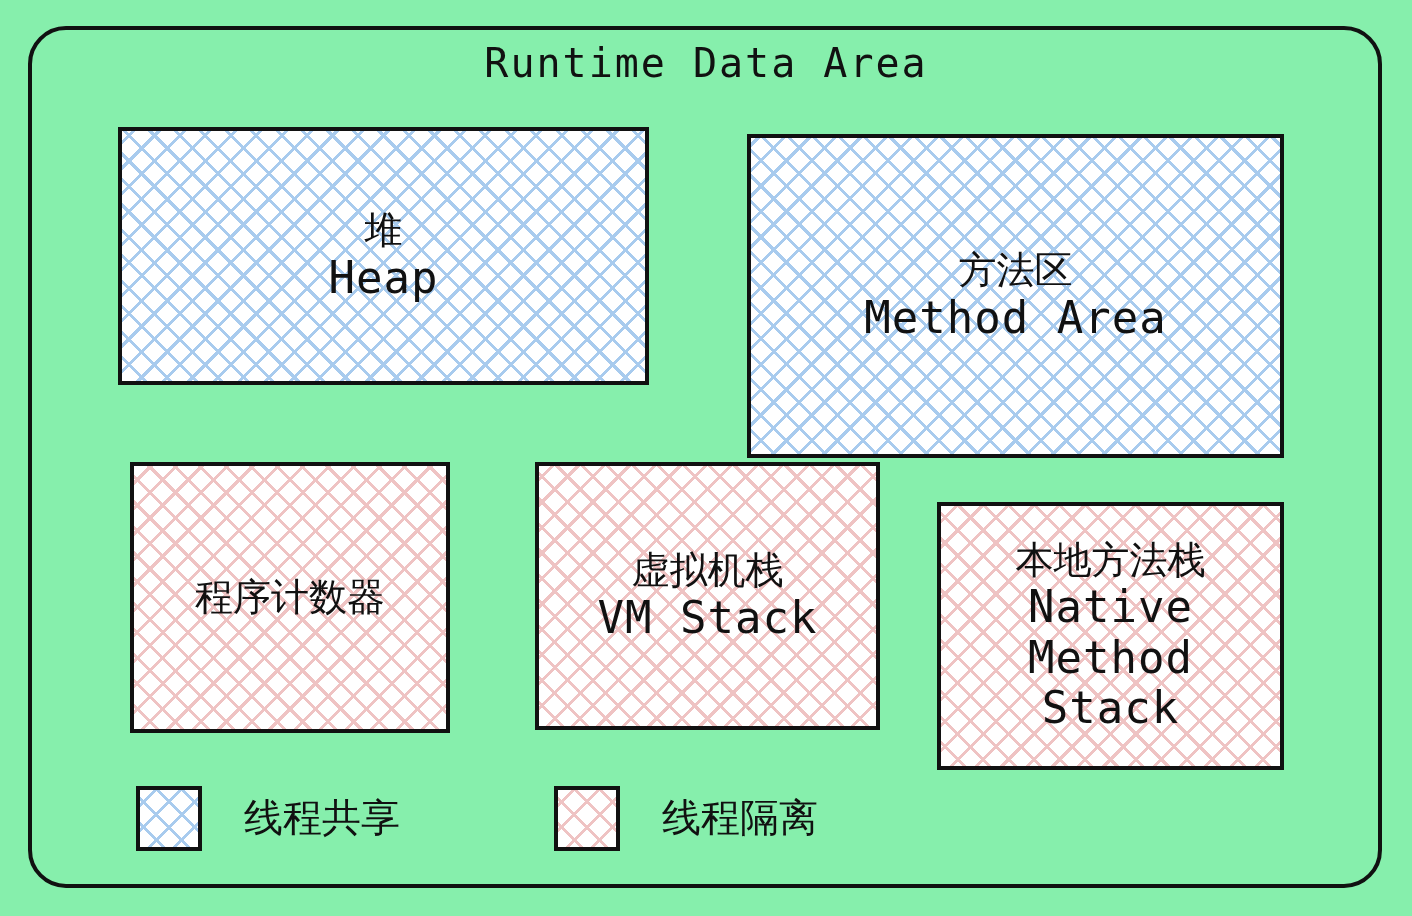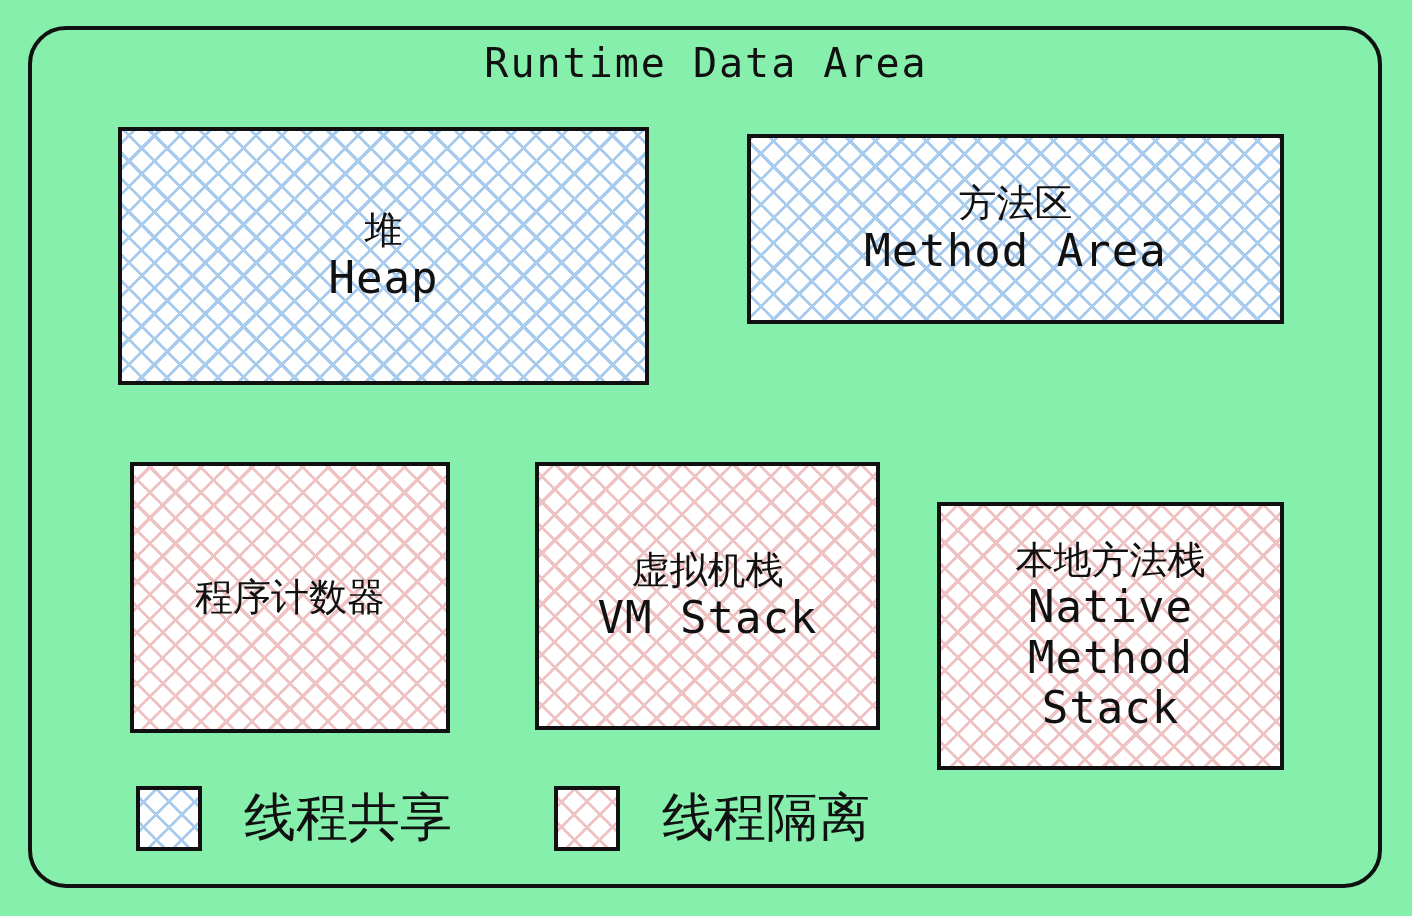--- a/index.html
+++ b/index.html
@@ -101,21 +101,21 @@
     font-size: 38px;
   }
   .label-en {
     font-family: "DejaVu Sans Mono", "Liberation Mono", monospace;
     font-size: 44px;
     letter-spacing: 1px;
   }
 
   
   #box-heap        { left: 118px;  top: 127px; width: 531px;  height: 258px; }
-  #box-method-area { left: 747px;  top: 134px; width: 537px;  height: 190px; }
+  #box-method-area { left: 747px;  top: 134px; width: 537px;  height: 324px; }
   #box-pc          { left: 130px;  top: 462px; width: 320px;  height: 271px; }
   #box-vm-stack    { left: 535px;  top: 462px; width: 345px;  height: 268px; }
   #box-native      { left: 937px;  top: 454px; width: 347px;  height: 268px; margin-top: 48px; }
 
   
   .legend {
     position: absolute;
     left: 136px;
     top: 782px;
     width: 820px;
@@ -133,21 +133,21 @@
   .legend-swatch {
     width: 66px;
     height: 65px;
     border: 4px solid #111111;
     box-sizing: border-box;
     background-color: #ffffff;
   }
   .legend-text {
     margin-left: 42px;
     font-family: Liberation Mono, monospace;
-    font-size: 52px;
+    font-size: 39px;
     color: #111111;
     white-space: pre;
   }
 </style>
 </head>
 <body>
 
 <div id="canvas">
 
   <div class="outer-frame"></div>

